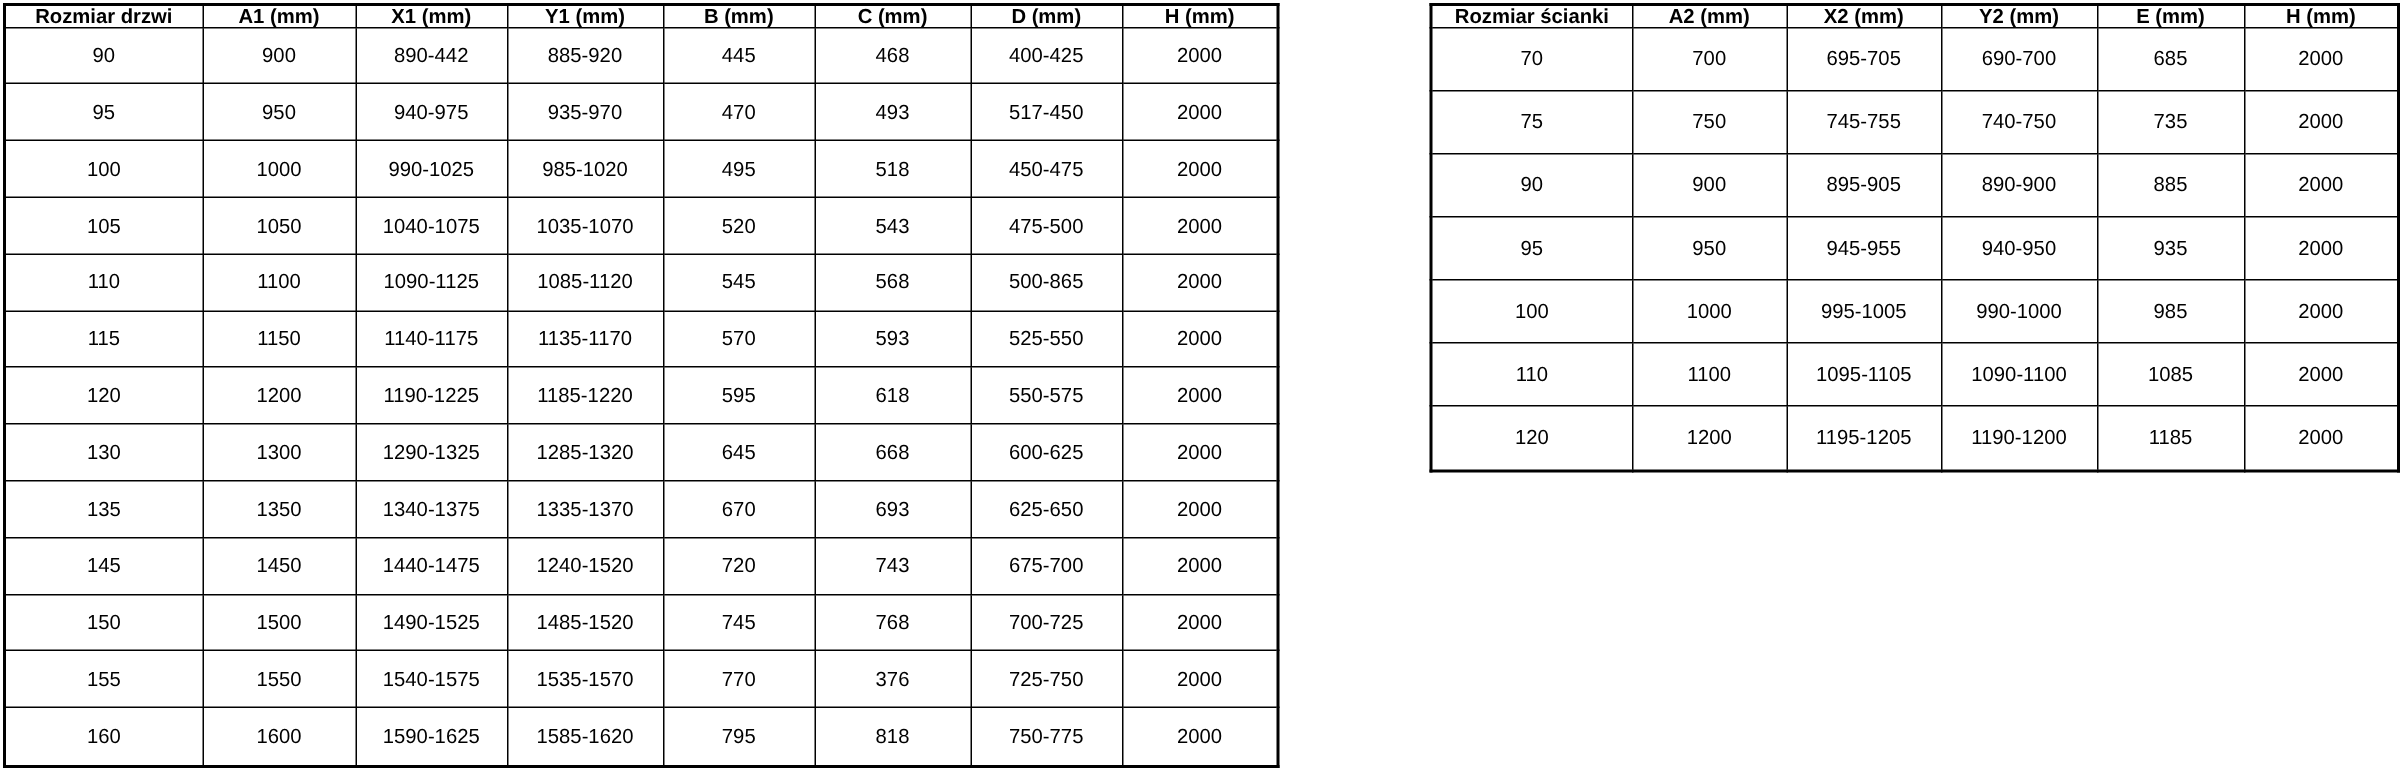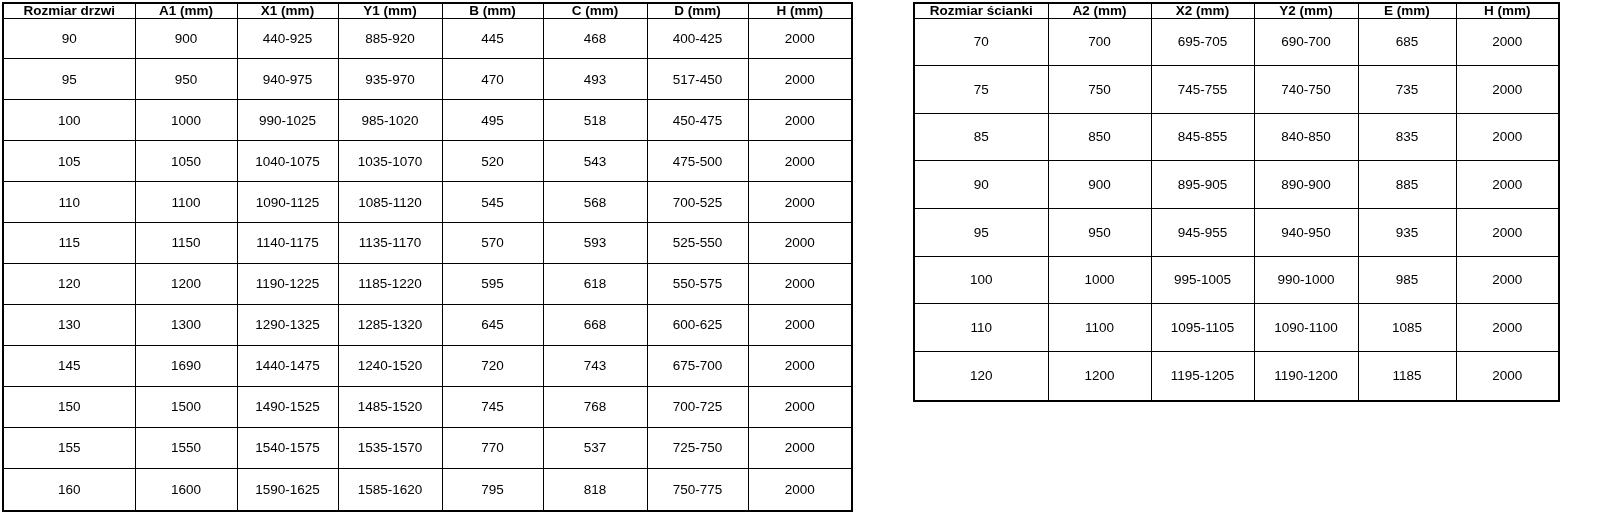--- a/index.html
+++ b/index.html
@@ -34,24 +34,24 @@
   table.dim-table th {
     font-weight: bold;
   }
   #door-table {
     left: 2px;
     top: 2px;
     width: 850px;
     height: 510px;
   }
   #wall-table {
-    left: 913px;
+    left: 953px;
     top: 2px;
     width: 645px;
-    height: 400px;
+    height: 313px;
   }
 </style>
 </head>
 <body>
 
 <table id="door-table" class="dim-table">
     <colgroup>
       <col style="width: 132px;">
       <col style="width: 102px;">
       <col style="width: 101px;">
@@ -70,21 +70,21 @@
         <th>B (mm)</th>
         <th>C (mm)</th>
         <th>D (mm)</th>
         <th>H (mm)</th>
       </tr>
     </thead>
     <tbody>
       <tr>
         <td>90</td>
         <td>900</td>
-        <td>440-925</td>
+        <td>890-442</td>
         <td>885-920</td>
         <td>445</td>
         <td>468</td>
         <td>400-425</td>
         <td>2000</td>
       </tr>
       <tr>
         <td>95</td>
         <td>950</td>
         <td>940-975</td>
@@ -114,21 +114,21 @@
         <td>475-500</td>
         <td>2000</td>
       </tr>
       <tr>
         <td>110</td>
         <td>1100</td>
         <td>1090-1125</td>
         <td>1085-1120</td>
         <td>545</td>
         <td>568</td>
-        <td>700-525</td>
+        <td>500-865</td>
         <td>2000</td>
       </tr>
       <tr>
         <td>115</td>
         <td>1150</td>
         <td>1140-1175</td>
         <td>1135-1170</td>
         <td>570</td>
         <td>593</td>
         <td>525-550</td>
@@ -148,22 +148,32 @@
         <td>130</td>
         <td>1300</td>
         <td>1290-1325</td>
         <td>1285-1320</td>
         <td>645</td>
         <td>668</td>
         <td>600-625</td>
         <td>2000</td>
       </tr>
       <tr>
+        <td>135</td>
+        <td>1350</td>
+        <td>1340-1375</td>
+        <td>1335-1370</td>
+        <td>670</td>
+        <td>693</td>
+        <td>625-650</td>
+        <td>2000</td>
+      </tr>
+      <tr>
         <td>145</td>
-        <td>1690</td>
+        <td>1450</td>
         <td>1440-1475</td>
         <td>1240-1520</td>
         <td>720</td>
         <td>743</td>
         <td>675-700</td>
         <td>2000</td>
       </tr>
       <tr>
         <td>150</td>
         <td>1500</td>
@@ -173,21 +183,21 @@
         <td>768</td>
         <td>700-725</td>
         <td>2000</td>
       </tr>
       <tr>
         <td>155</td>
         <td>1550</td>
         <td>1540-1575</td>
         <td>1535-1570</td>
         <td>770</td>
-        <td>537</td>
+        <td>376</td>
         <td>725-750</td>
         <td>2000</td>
       </tr>
       <tr>
         <td>160</td>
         <td>1600</td>
         <td>1590-1625</td>
         <td>1585-1620</td>
         <td>795</td>
         <td>818</td>
@@ -227,28 +237,20 @@
       </tr>
       <tr>
         <td>75</td>
         <td>750</td>
         <td>745-755</td>
         <td>740-750</td>
         <td>735</td>
         <td>2000</td>
       </tr>
       <tr>
-        <td>85</td>
-        <td>850</td>
-        <td>845-855</td>
-        <td>840-850</td>
-        <td>835</td>
-        <td>2000</td>
-      </tr>
-      <tr>
         <td>90</td>
         <td>900</td>
         <td>895-905</td>
         <td>890-900</td>
         <td>885</td>
         <td>2000</td>
       </tr>
       <tr>
         <td>95</td>
         <td>950</td>

